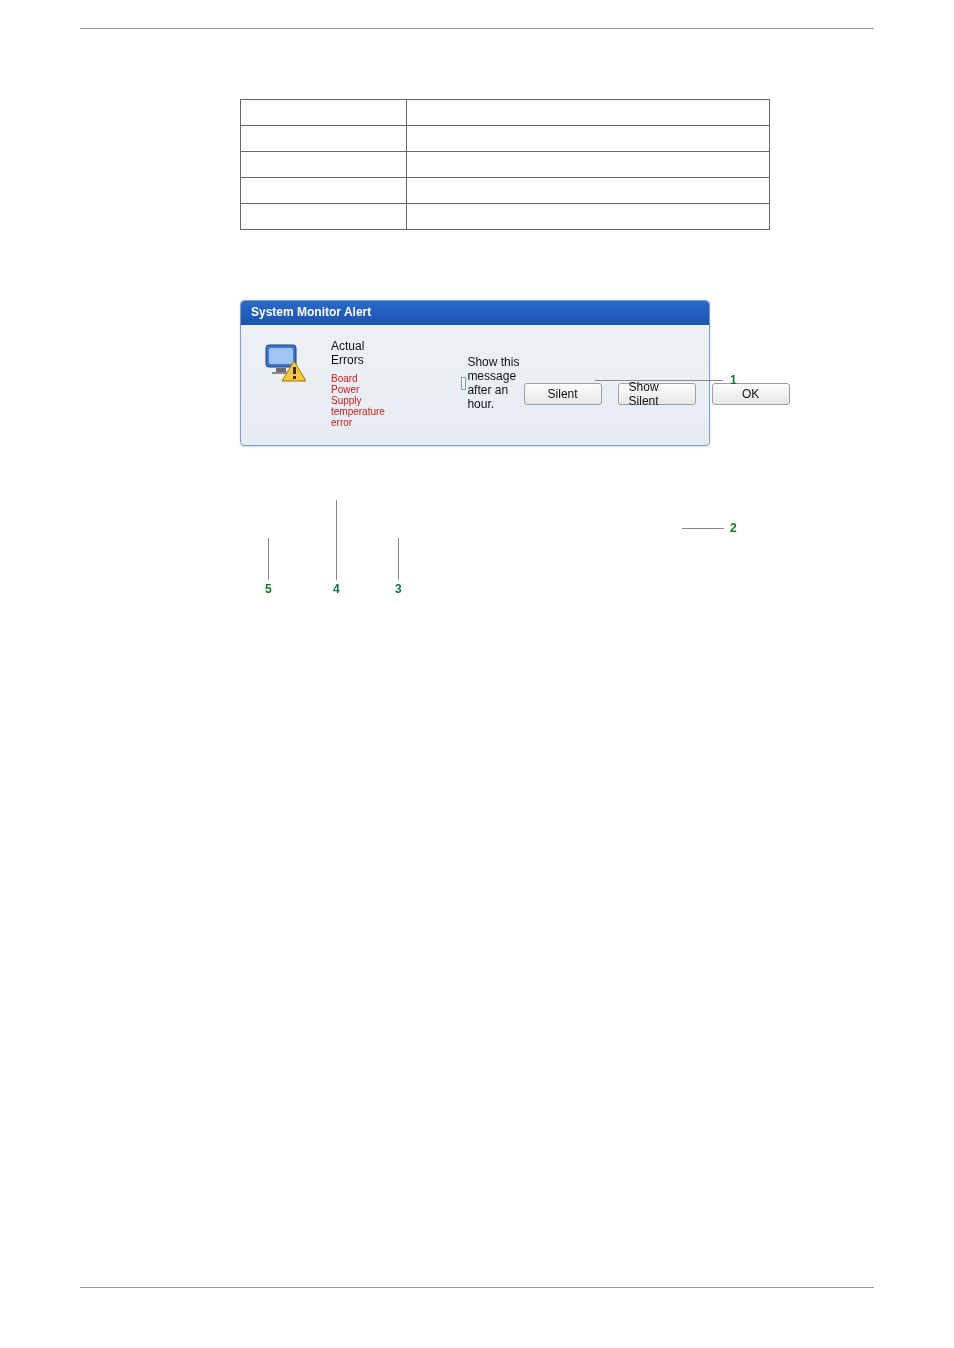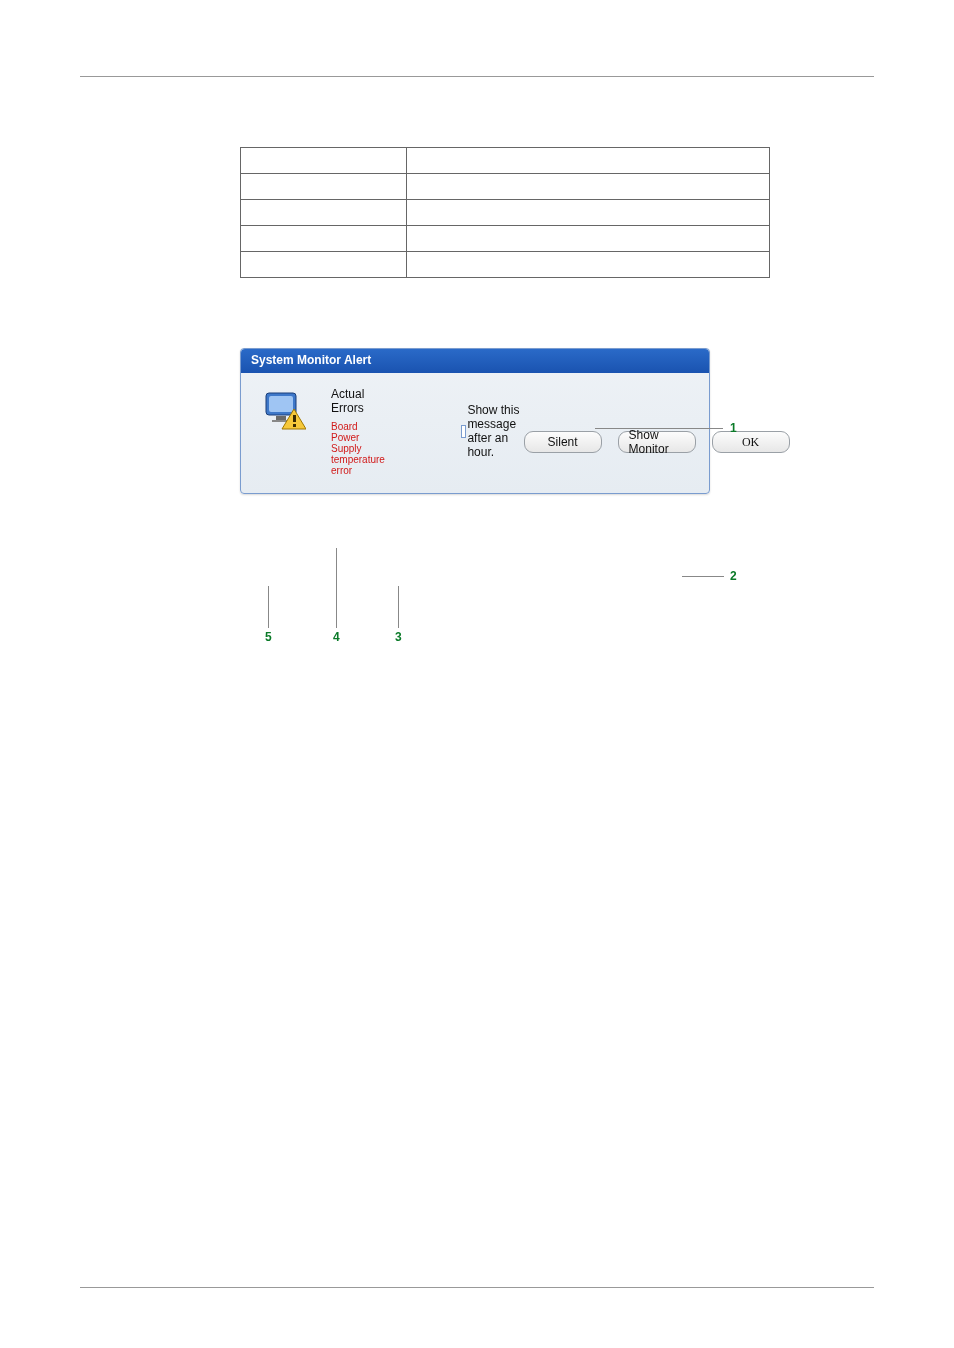--- a/index.html
+++ b/index.html
@@ -7,21 +7,21 @@
     font-family: Arial, Helvetica, sans-serif;
     background: #ffffff;
     width: 954px;
     height: 1348px;
     position: relative;
     color: #000;
   }
   .page {
     width: 100%;
     height: 100%;
-    padding: 76px 80px 30px 80px;
+    padding: 28px 80px 30px 80px;
     position: relative;
   }
   .hr-top {
     border-top: 1px solid #999;
     margin-bottom: 70px;
     width: 100%;
   }
   .hr-bottom {
     border-top: 1px solid #999;
     position: absolute;
@@ -123,30 +123,30 @@
     display: flex;
     align-items: center;
     margin-top: 22px;
     gap: 16px;
   }
   .btn {
     height: 22px;
     min-width: 78px;
     background: linear-gradient(#fcfcfc, #e7e7e7);
     border: 1px solid #9aa0a6;
-    border-radius: 9px;
+    border-radius: 3px;
     font-size: 12px;
     color: #111;
     display: inline-flex;
     align-items: center;
     justify-content: center;
     padding: 0 10px;
     cursor: pointer;
   }
-  .btn-ok { margin-left: auto; font-family: Liberation Serif, serif; }
+  .btn-ok { margin-left: auto; }
 
   
   .callout {
     position: absolute;
     font-size: 12px;
     font-weight: bold;
     color: #0a7a28;
   }
   .leader {
     position: absolute;
@@ -230,21 +230,21 @@
 
         <div class="spacer-mid"></div>
 
         <div class="checkbox-row">
           <span class="checkbox-box"></span>
           <span>Show this message after an hour.</span>
         </div>
 
         <div class="btn-row">
           <span class="btn">Silent</span>
-          <span class="btn">Show Monitor</span>
+          <span class="btn">Show Silent</span>
           <span class="btn btn-ok">OK</span>
         </div>
 
       </div>
     </div>
 
     <div class="leader l1-h"></div>
     <div class="callout c1">1</div>
 
     <div class="leader l2-h"></div>

